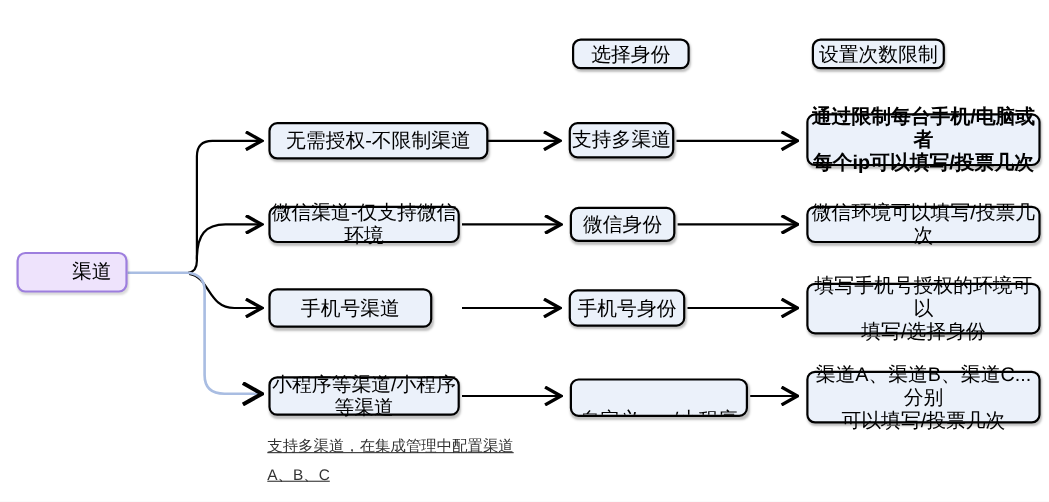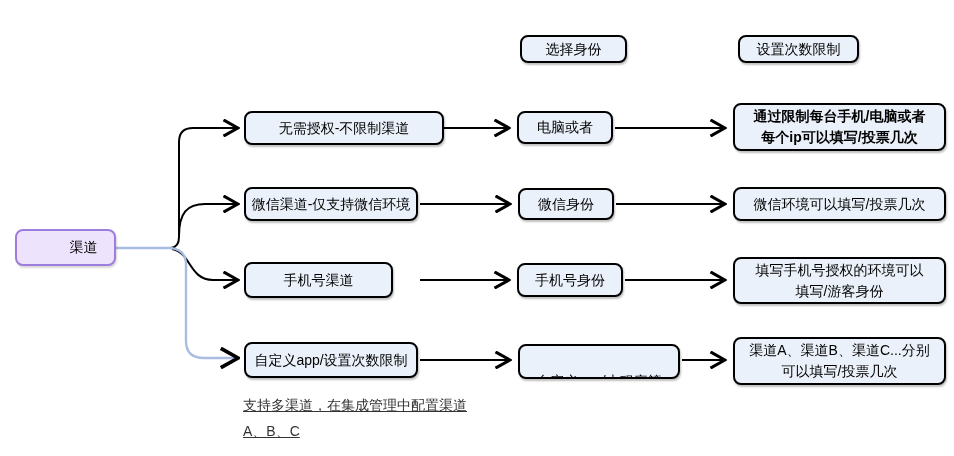--- a/index.html
+++ b/index.html
@@ -29,21 +29,21 @@
     pointer-events:none;
   }
   .node{
     position:absolute;
     box-sizing:border-box;
     background:var(--node-fill);
     border:2px solid var(--node-border);
     border-radius:8px;
     box-shadow:1px 2px 2px rgba(0,0,0,0.25);
     display:flex;align-items:center;justify-content:center;
-    font-size:14px;color:#000;
+    font-size:18px;color:#000;
     text-align:center;
     line-height:21px;
   }
   .root{
     background:var(--root-fill);
     border:2px solid var(--root-border);
     box-shadow:1px 2px 2px rgba(0,0,0,0.15);
   }
   .pre{white-space:pre-line;}
   .clip{
@@ -102,21 +102,21 @@
     <span>选择身份</span>
   </div>
   <div class="node" style="left:738px;top:35px;width:121px;height:28px;">
     <span>设置次数限制</span>
   </div>
 
   <div class="node" style="left:244px;top:111px;width:200px;height:34px;">
     <span>无需授权-不限制渠道</span>
   </div>
   <div class="node" style="left:517px;top:111px;width:96px;height:33px;">
-    <span>电脑或者</span>
+    <span>支持多渠道</span>
   </div>
   <div class="node pre" style="left:733px;top:103px;width:213px;height:48px;font-weight:bold;">
     <span>通过限制每台手机/电脑或者
 每个ip可以填写/投票几次</span>
   </div>
 
   <div class="node" style="left:244px;top:187px;width:174px;height:34px;align-items:center;">
     <span>微信渠道-仅支持微信环境</span>
   </div>
   <div class="node" style="left:518px;top:188px;width:96px;height:32px;">
@@ -127,25 +127,25 @@
   </div>
 
   <div class="node" style="left:244px;top:262px;width:149px;height:36px;">
     <span>手机号渠道</span>
   </div>
   <div class="node" style="left:517px;top:263px;width:106px;height:34px;">
     <span>手机号身份</span>
   </div>
   <div class="node pre" style="left:733px;top:257px;width:213px;height:47px;">
     <span>填写手机号授权的环境可以
-填写/游客身份</span>
+填写/选择身份</span>
   </div>
 
   <div class="node" style="left:244px;top:342px;width:174px;height:36px;">
-    <span>自定义app/设置次数限制</span>
+    <span>小程序等渠道/小程序等渠道</span>
   </div>
   <div class="node pre clip" style="left:518px;top:344px;width:162px;height:35px;">
     <span>自定义app/小程序等
 身份</span>
   </div>
   <div class="node pre" style="left:733px;top:337px;width:213px;height:48px;">
     <span>渠道A、渠道B、渠道C...分别
 可以填写/投票几次</span>
   </div>
 

